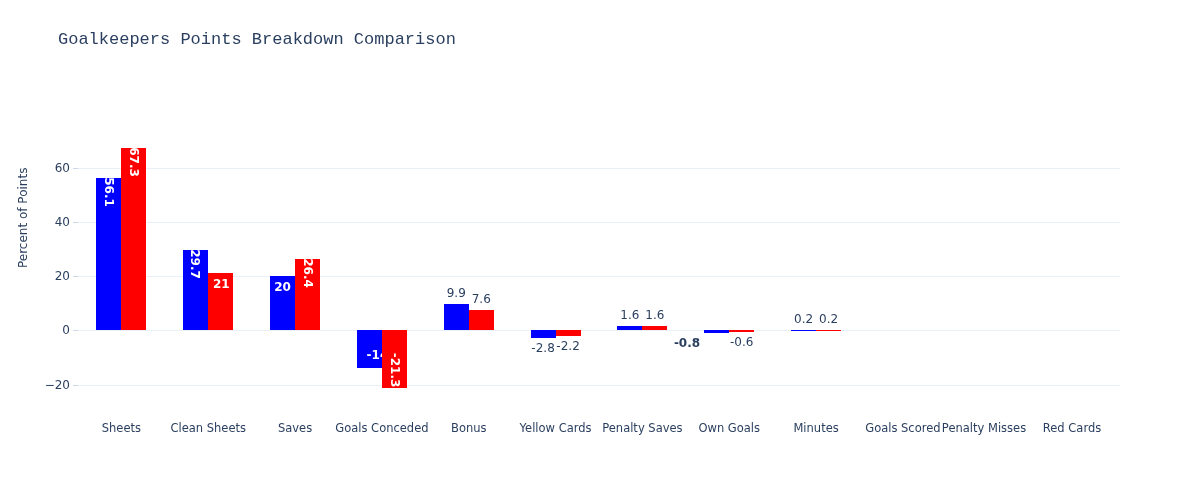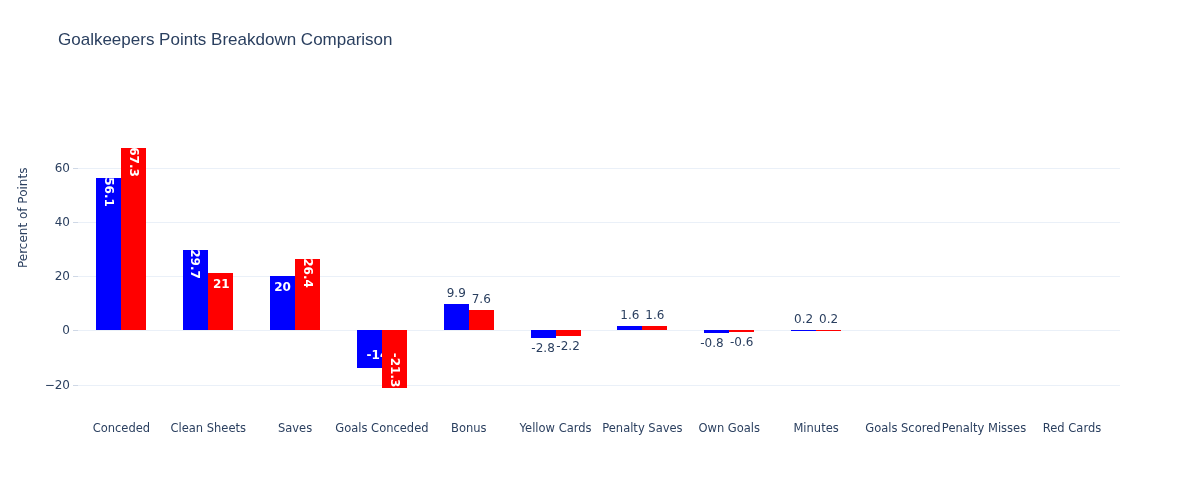--- a/index.html
+++ b/index.html
@@ -19,21 +19,21 @@
     left: 0; top: 0;
     width: 1200px;
     height: 500px;
   }
   .chart-title {
     position: absolute;
     left: 58px;
     top: 30px;
     font-size: 17px;
     color: #2a3f5f;
-    font-family: Liberation Sans, sans-serif;
+    font-family: Liberation Mono, monospace;
     white-space: nowrap;
   }
   .legend {
     position: absolute;
     left: 88px;
     top: 70px;
     display: flex;
     align-items: center;
     gap: 0px;
   }
@@ -183,21 +183,21 @@
       <div class="bar-label-outside" style="left: 403.25px; top: 156.8px;">7.6</div>
       <div class="bar blue" style="left: 452.583px; top: 195.429px; width: 25px; height: 7.6px;"></div>
       <div class="bar-label-outside" style="left: 465.083px; top: 206.029px;">-2.8</div>
       <div class="bar red" style="left: 477.583px; top: 195.429px; width: 25px; height: 5.97143px;"></div>
       <div class="bar-label-outside" style="left: 490.083px; top: 204.4px;">-2.2</div>
       <div class="bar blue" style="left: 539.417px; top: 191.086px; width: 25px; height: 4.34286px;"></div>
       <div class="bar-label-outside" style="left: 551.917px; top: 173.086px;">1.6</div>
       <div class="bar red" style="left: 564.417px; top: 191.086px; width: 25px; height: 4.34286px;"></div>
       <div class="bar-label-outside" style="left: 576.917px; top: 173.086px;">1.6</div>
       <div class="bar blue" style="left: 626.25px; top: 195.429px; width: 25px; height: 2.17143px;"></div>
-      <div class="bar-label-outside" style="left: 634px; top: 200.6px;">-0.8</div>
+      <div class="bar-label-outside" style="left: 609px; top: 200.6px; font-weight: bold;">-0.8</div>
       <div class="bar red" style="left: 651.25px; top: 195.429px; width: 25px; height: 1.62857px;"></div>
       <div class="bar-label-outside" style="left: 663.75px; top: 200.057px;">-0.6</div>
       <div class="bar blue" style="left: 713.083px; top: 194.886px; width: 25px; height: 0.542857px;"></div>
       <div class="bar-label-outside" style="left: 725.583px; top: 176.886px;">0.2</div>
       <div class="bar red" style="left: 738.083px; top: 194.886px; width: 25px; height: 0.542857px;"></div>
       <div class="bar-label-outside" style="left: 750.583px; top: 176.886px;">0.2</div>
     </div>
 
   <div id="ytick-container">
       <div class="ytick-mark" style="left: 73px; top: 384.714px;"></div>
@@ -205,21 +205,21 @@
       <div class="ytick-mark" style="left: 73px; top: 330.429px;"></div>
       <div class="ytick-label" style="top: 330.429px; right: 1130px;">0</div>
       <div class="ytick-mark" style="left: 73px; top: 276.143px;"></div>
       <div class="ytick-label" style="top: 276.143px; right: 1130px;">20</div>
       <div class="ytick-mark" style="left: 73px; top: 221.857px;"></div>
       <div class="ytick-label" style="top: 221.857px; right: 1130px;">40</div>
       <div class="ytick-mark" style="left: 73px; top: 167.571px;"></div>
       <div class="ytick-label" style="top: 167.571px; right: 1130px;">60</div>
     </div>
   <div id="xtick-container">
-      <div class="xtick-label" style="left: 121.417px;">Conceded</div>
+      <div class="xtick-label" style="left: 121.417px;">Sheets</div>
       <div class="xtick-label" style="left: 208.25px;">Clean Sheets</div>
       <div class="xtick-label" style="left: 295.083px;">Saves</div>
       <div class="xtick-label" style="left: 381.917px;">Goals Conceded</div>
       <div class="xtick-label" style="left: 468.75px;">Bonus</div>
       <div class="xtick-label" style="left: 555.583px;">Yellow Cards</div>
       <div class="xtick-label" style="left: 642.417px;">Penalty Saves</div>
       <div class="xtick-label" style="left: 729.25px; text-align: center;">Own Goals</div>
       <div class="xtick-label" style="left: 816.083px;">Minutes</div>
       <div class="xtick-label" style="left: 902.917px;">Goals Scored</div>
       <div class="xtick-label" style="left: 984px;">Penalty Misses</div>

